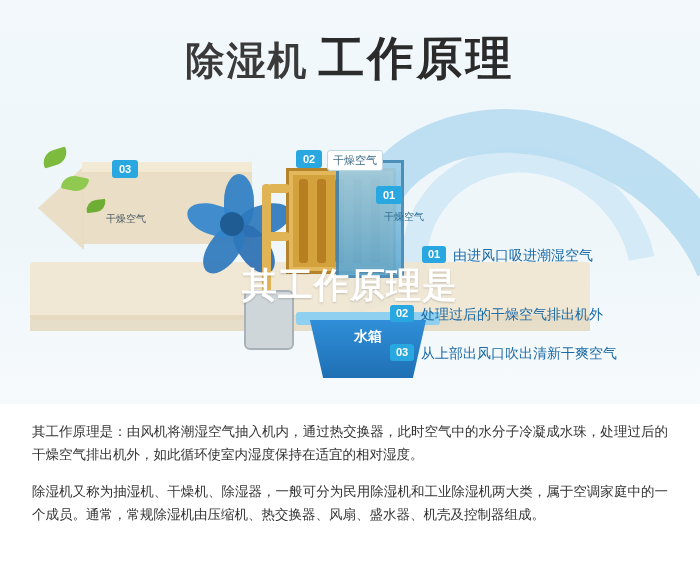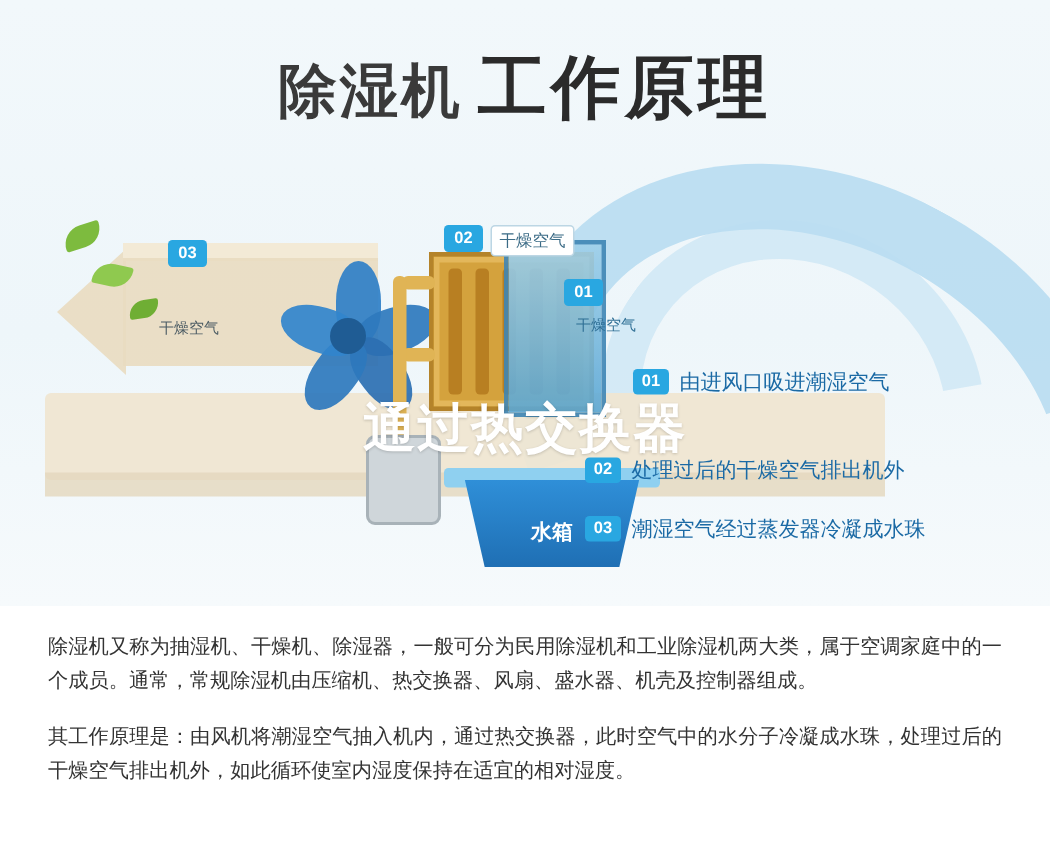--- a/index.html
+++ b/index.html
@@ -229,21 +229,21 @@
     left: 296px;
     top: 312px;
     width: 144px;
     height: 13px;
     background: #8fd0f0;
     border-radius: 3px;
   }
   .tank-label {
     position: absolute;
     left: 302px;
-    top: 346px;
+    top: 328px;
     width: 132px;
     text-align: center;
     color: #ffffff;
     font-size: 14px;
     font-family: "DejaVu Sans", sans-serif;
     font-weight: bold;
   }
   
   .badge {
     position: absolute;
@@ -399,24 +399,24 @@
     <div class="badge" style="left:376px; top:186px;">01</div>
     <div class="labeltext" style="left:384px; top:210px;">干燥空气</div>
 
     <div class="step" style="left:390px; top:246px;padding-left:32px;">
       <span class="num">01</span><span>由进风口吸进潮湿空气</span>
     </div>
     <div class="step" style="left:390px; top:305px;">
       <span class="num">02</span><span>处理过后的干燥空气排出机外</span>
     </div>
     <div class="step" style="left:390px; top:344px;">
-      <span class="num">03</span><span>潮湿空气经过蒸发器冷凝成水珠</span>
-    </div>
-
-    <div class="watermark">通过热交换器</div>
+      <span class="num">03</span><span>从上部出风口吹出清新干爽空气</span>
+    </div>
+
+    <div class="watermark">其工作原理是</div>
   </div>
 
   <div class="textblock">
+    <p class="para">其工作原理是：由风机将潮湿空气抽入机内，通过热交换器，此时空气中的水分子冷凝成水珠，处理过后的干燥空气排出机外，如此循环使室内湿度保持在适宜的相对湿度。</p>
     <p class="para">除湿机又称为抽湿机、干燥机、除湿器，一般可分为民用除湿机和工业除湿机两大类，属于空调家庭中的一个成员。通常，常规除湿机由压缩机、热交换器、风扇、盛水器、机壳及控制器组成。</p>
-    <p class="para">其工作原理是：由风机将潮湿空气抽入机内，通过热交换器，此时空气中的水分子冷凝成水珠，处理过后的干燥空气排出机外，如此循环使室内湿度保持在适宜的相对湿度。</p>
   </div>
 
 </div>
 
 </body></html>

